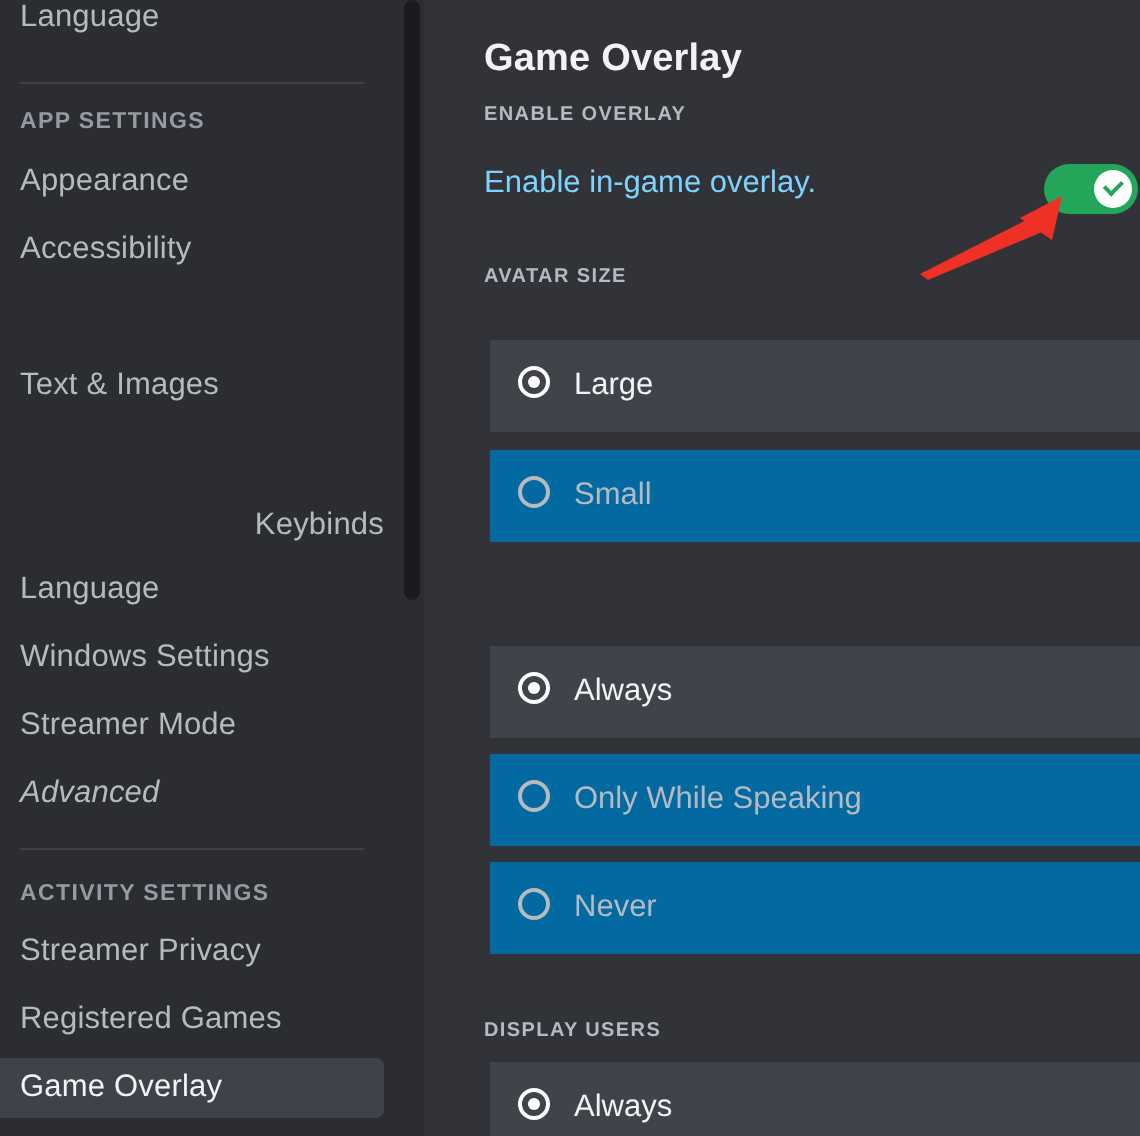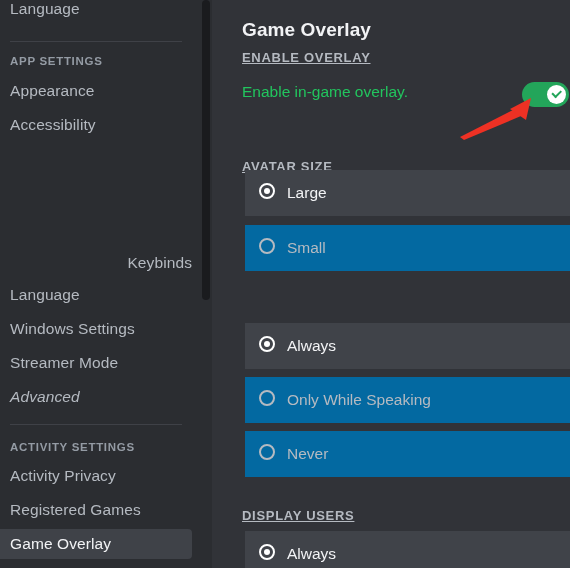--- a/index.html
+++ b/index.html
@@ -93,33 +93,32 @@
     position: absolute;
     left: 30px; top: 6px;
     font-size: 19px;
     font-weight: bold;
     color: #f2f3f5;
     letter-spacing: 0.1px;
   }
   .sec-header {
     position: absolute;
     left: 30px;
-    font-size: 13px;
+    font-size: 10px;
     font-weight: bold;
     letter-spacing: 0.7px;
     color: #b5bac1;
     height: 14px;
     line-height: 14px;
-    text-decoration: underline;
   }
   #toggle-row-label {
     position: absolute;
     left: 30px; top: 83px;
     font-size: 15.5px;
-    color: #22c55e;
+    color: #7dd3fc;
   }
 
   
   #overlay-toggle {
     position: absolute;
     left: 310px;
     top: 82px;
     width: 47px;
     height: 25px;
     border-radius: 13px;
@@ -205,41 +204,44 @@
 
     <div class="nav-divider" style="top:41px;"></div>
     <div class="nav-header" style="top:54px;">APP SETTINGS</div>
 
     <div class="nav-item" style="top:76px;">
       <span>Appearance</span>
     </div>
     <div class="nav-item" style="top:110px;">
       <span>Accessibility</span>
     </div>
+    <div class="nav-item" style="top:178px;">
+      <span>Text &amp; Images</span>
+    </div>
     <div class="nav-item" style="top:248px;text-align:right;">
       <span>Keybinds</span>
     </div>
     <div class="nav-item" style="top:280px;">
       <span>Language</span>
     </div>
     <div class="nav-item" style="top:314px;">
       <span>Windows Settings</span>
     </div>
     <div class="nav-item" style="top:348px;">
       <span>Streamer Mode</span>
     </div>
     <div class="nav-item" style="top:382px;font-style:italic;">
       <span>Advanced</span>
     </div>
 
     <div class="nav-divider" style="top:424px;"></div>
     <div class="nav-header" style="top:440px;">ACTIVITY SETTINGS</div>
 
     <div class="nav-item" style="top:461px;">
-      <span>Activity Privacy</span>
+      <span>Streamer Privacy</span>
     </div>
     <div class="nav-item" style="top:495px;">
       <span>Registered Games</span>
     </div>
     <div class="nav-item active" style="top:529px;">
       <span>Game Overlay</span>
     </div>
   </nav>
 
   <div id="gap-track"></div>
@@ -250,21 +252,21 @@
     <h1 id="page-title">Game Overlay</h1>
 
     <div class="sec-header" style="top:51px;">ENABLE OVERLAY</div>
 
     <div id="toggle-row-label">Enable in-game overlay.</div>
 
     <div id="overlay-toggle">
       <span class="knob"></span>
     </div>
 
-    <div class="sec-header" style="top:160px;">AVATAR SIZE</div>
+    <div class="sec-header" style="top:132px;">AVATAR SIZE</div>
 
     <div class="radio-row selected" style="top:170px;">
       <span class="radio-circle"></span>
       <span class="radio-label">Large</span>
     </div>
     <div class="radio-row" style="top:225px;">
       <span class="radio-circle"></span>
       <span class="radio-label">Small</span>
     </div>
 

